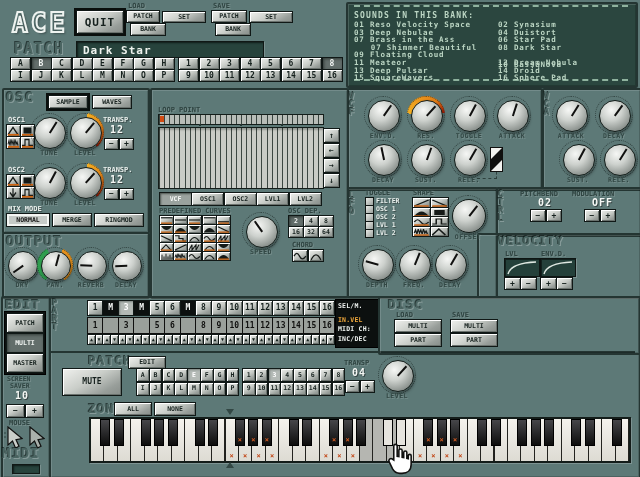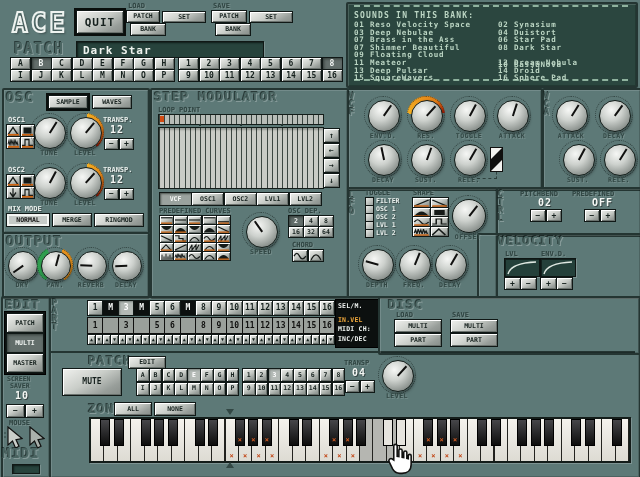--- a/index.html
+++ b/index.html
@@ -100,21 +100,20 @@
   <div class="val" style="left:110px;top:174px">12</div>
   <div class="lblw" style="left:8px;top:205px">MIX MODE</div>
   <div class="b sm msel" style="left:6px;top:213px;width:42px;height:12px">NORMAL</div>
   <div class="b sm" style="left:52px;top:213px;width:38px;height:12px">MERGE</div>
   <div class="b sm" style="left:94px;top:213px;width:48px;height:12px">RINGMOD</div>
 
   <div class="pnl" style="left:2px;top:232px;width:144px;height:63px"></div>
   <div class="emb" style="left:6px;top:233px;font-size:14px">OUTPUT</div>
 
   <div class="pnl" style="left:150px;top:88px;width:195px;height:207px"></div>
-  <div class="emb" style="left:154px;top:89px;font-size:13px">STEP MODULATOR</div>
   <div class="lbld" style="left:158px;top:106px">LOOP POINT</div>
   <div class="loopstrip" style="left:158px;top:114px;width:164px;height:9px">
     <div class="loopcell" style="left:1px;top:1px;width:4px;height:6px"></div>
   </div>
   <div class="stick" style="left:199px;top:124px"></div>
   <div class="stick" style="left:240px;top:124px"></div>
   <div class="stick" style="left:281px;top:124px"></div>
   <div class="stepgrid" style="left:158px;top:127px;width:164px;height:60px"></div>
   <div class="lbld" style="left:159px;top:207px">PREDEFINED CURVES</div>
   <div class="lbld" style="left:288px;top:207px">OSC DEP.</div>
@@ -133,21 +132,21 @@
   <div class="pnl" style="left:347px;top:187px;width:147px;height:108px"></div>
   <div class="emb vemb" style="left:349px;top:191px">LFO</div>
   <div class="lbld" style="left:365px;top:189px">TOGGLE</div>
   <div class="lbld" style="left:413px;top:189px">SHAPE</div>
   <div class="lbld" style="left:441px;top:209px;font-size:9px">←</div>
 
   <div class="pnl" style="left:496px;top:187px;width:142px;height:46px"></div>
   <div class="emb vemb" style="left:498px;top:190px">CTRL</div>
   <div class="lbld" style="left:520px;top:190px">PITCHBEND</div>
   <div class="val" style="left:538px;top:197px">02</div>
-  <div class="lbld" style="left:572px;top:190px">PREDEFINED</div>
+  <div class="lbld" style="left:572px;top:190px">MODULATION</div>
   <div class="val" style="left:592px;top:197px">OFF</div>
 
   <div class="pnl" style="left:477px;top:233px;width:161px;height:62px"></div>
   <div class="emb" style="left:498px;top:234px;font-size:12px">VELOCITY</div>
   <div class="lbld" style="left:505px;top:250px">LVL</div>
   <div class="lbld" style="left:541px;top:250px">ENV.D.</div>
   <div class="vbox" style="left:504px;top:258px;width:34px;height:17px"><svg width="34" height="17" viewBox="0 0 34 17">
         <path d="M3 15 Q6 4 31 3" stroke="#dfe8e2" stroke-width="1.4" fill="none"></path>
       </svg></div>
   <div class="vbox" style="left:540px;top:258px;width:34px;height:17px"><svg width="34" height="17" viewBox="0 0 34 17">
@@ -308,21 +307,21 @@
   <div class="abs" style="left:382px;top:442px;z-index:50"><svg width="34" height="34" viewBox="0 0 26 26">
         <path d="M9 3 c0 -1.6 2.6 -1.6 2.6 0 L11.6 11 l1.3 0.2 L12.9 6.5 c0 -1.6 2.5 -1.6 2.5 0 L15.4 11.7 l1.2 0.2 L16.6 8 c0 -1.5 2.4 -1.5 2.4 0 l0 4.5 l1.1 0.3 L20.1 10.5 c0 -1.4 2.2 -1.4 2.2 0 L22.3 17 c0 4.5 -2.8 7 -7 7 l-1.6 0 c-2.6 0 -4.4 -1.2 -5.6 -3.4 L5.5 15.2 c-0.9 -1.8 1 -3.2 2.4 -2.2 l1.1 0.8 Z" fill="#ffffff" stroke="#10100f" stroke-width="1.2"></path>
       </svg></div>
 
 <div class="bankline" style="position: absolute; left: 354px; top: 20px; width: 140px; height: 8px;">01 Reso Velocity Space</div>
     <div class="bankline" style="position: absolute; left: 498px; top: 20px; width: 140px; height: 8px;">02 Synasium</div>
     <div class="bankline" style="position: absolute; left: 354px; top: 27.6px; width: 140px; height: 8px;">03 Deep Nebulae</div>
     <div class="bankline" style="position: absolute; left: 498px; top: 27.6px; width: 140px; height: 8px;">04 Duistort</div>
     <div class="bankline" style="position: absolute; left: 354px; top: 35.2px; width: 140px; height: 8px;">07 Brass in the Ass</div>
     <div class="bankline" style="position: absolute; left: 498px; top: 35.2px; width: 140px; height: 8px;">06 Star Pad</div>
-    <div class="bankline" style="position: absolute; left: 354px; top: 42.8px; width: 140px; height: 8px;">07 Shimmer Beautiful</div>
+    <div class="bankline" style="position: absolute; left: 354px; top: 42.8px; width: 140px; height: 8px; text-align: center;">07 Shimmer Beautiful</div>
     <div class="bankline" style="position: absolute; left: 498px; top: 42.8px; width: 140px; height: 8px;">08 Dark Star</div>
     <div class="bankline" style="position: absolute; left: 354px; top: 50.4px; width: 140px; height: 8px;">09 Floating Cloud</div>
     <div class="bankline" style="position: absolute; left: 498px; top: 50.4px; width: 140px; height: 8px; margin-top: 10px;">10 BassaNova</div>
     <div class="bankline" style="position: absolute; left: 354px; top: 58px; width: 140px; height: 8px;">11 Meateor</div>
     <div class="bankline" style="position: absolute; left: 498px; top: 58px; width: 140px; height: 8px;">12 Dream Nebula</div>
     <div class="bankline" style="position: absolute; left: 354px; top: 65.6px; width: 140px; height: 8px;">13 Deep Pulsar</div>
     <div class="bankline" style="position: absolute; left: 498px; top: 65.6px; width: 140px; height: 8px;">14 Droid</div>
     <div class="bankline" style="position: absolute; left: 354px; top: 73.2px; width: 140px; height: 8px;">15 SquareWavers</div>
     <div class="bankline" style="position: absolute; left: 498px; top: 73.2px; width: 140px; height: 8px;">16 Sphere Pad</div>
     <div class="b " style="position: absolute; left: 10px; top: 57px; width: 19px; height: 11px;">A</div>

